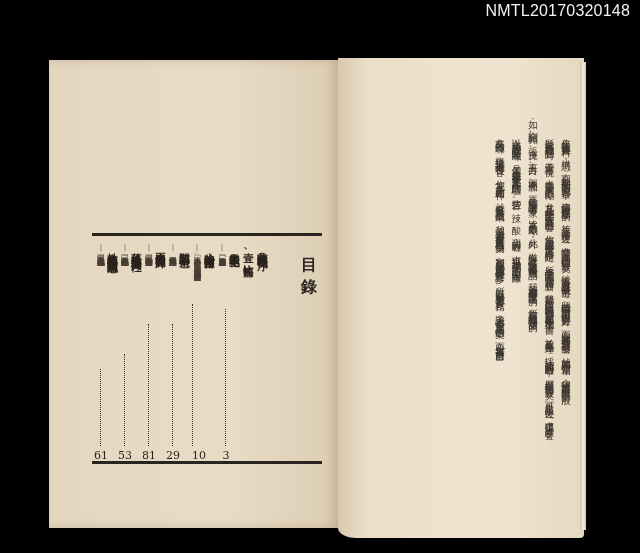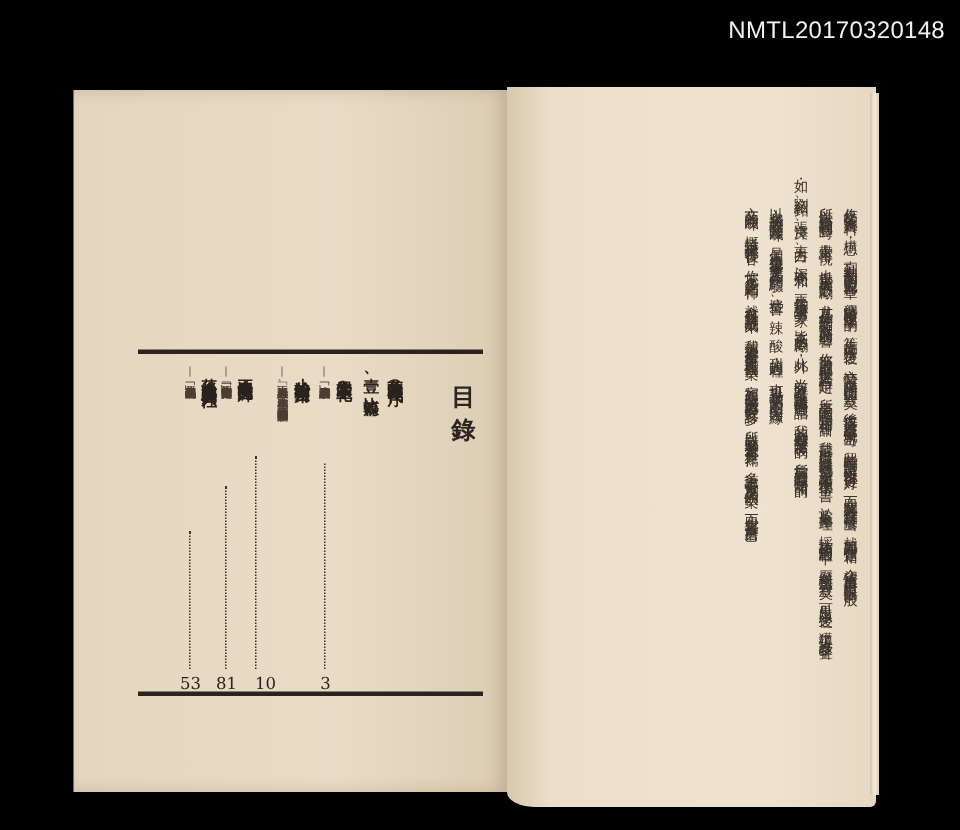--- a/index.html
+++ b/index.html
@@ -1,21 +1,21 @@
 <!DOCTYPE html>
 <html><head>
   <meta charset="utf-8">
   <style>
     html, body { margin: 0; padding: 0; }
     body {
       width: 640px; height: 553px; background: #000; position: relative; overflow: hidden;
       font-family: "DejaVu Serif", "Liberation Serif", serif;
     }
     .archive-id {
-      position: absolute; right: 10px; top: 12px; color: #f2f2f2;
+      position: absolute; right: 10px; top: 2px; color: #f2f2f2;
       font-family: "Liberation Sans", "DejaVu Sans", sans-serif; font-size: 16px; letter-spacing: 0.2px;
     }
     .page-left {
       position: absolute; left: 49px; top: 60px; width: 290px; height: 468px;
       background: linear-gradient(90deg, #e4d6bf 0%, #e9dcc6 60%, #dccdb4 100%);
       box-shadow: inset -6px 0 10px rgba(120,95,60,0.25);
     }
     .page-right {
       position: absolute; left: 338px; top: 58px; width: 246px; height: 480px;
       background: linear-gradient(90deg, #d8c8ae 0%, #ecdfca 12%, #efe3cf 70%, #e6d8c1 100%);
@@ -97,35 +97,47 @@
     <div class="toc-page" style="left:-2px;">3</div>
   </div>
 
   <div class="toc-entry" style="width:38px;">
     <div class="toc-title">小說的方言使用</div>
     <div class="toc-sub" style="height:200px;">—兼談楊青矗「工廠人」、王禎和「嫁妝一牛車」、黃春明「莎喲娜啦・再見」用語之比較</div>
     <div class="toc-leader" style="left:0px; top:60px;"></div>
     <div class="toc-page" style="left:-4px;">10</div>
   </div>
 
+  <div class="toc-entry" style="width:24px;">
+    <div class="toc-title">鄉間的小角色</div>
+    <div class="toc-sub">—黃春明與宋澤萊小說人物之比較</div>
+    <div class="toc-leader" style="left:4px; top:80px;"></div>
+    <div class="toc-page" style="left:-6px;">29</div>
+  </div>
 
   <div class="toc-entry" style="width:24px;">
     <div class="toc-title">兩造愛的光輝</div>
     <div class="toc-sub">—朱自清「背影」與王書鈞「一方陽光」之比較</div>
     <div class="toc-leader" style="left:4px; top:80px;"></div>
     <div class="toc-page" style="left:-6px;">81</div>
   </div>
 
   <div class="toc-entry" style="width:24px;">
     <div class="toc-title">落後社會中的優異人性</div>
     <div class="toc-sub">—「代馬輸卒手記」與「碎琉璃」之比較</div>
     <div class="toc-leader" style="left:4px; top:110px;"></div>
     <div class="toc-page" style="left:-6px;">53</div>
   </div>
 
+  <div class="toc-entry" style="width:24px;">
+    <div class="toc-title">社會結構變遷中的疏離感</div>
+    <div class="toc-sub">—王禎和「來春姨悲秋」與林佩芬「一九七八年春」之比較</div>
+    <div class="toc-leader" style="left:4px; top:125px;"></div>
+    <div class="toc-page" style="left:-6px;">61</div>
+  </div>
 </div>
 
 <div class="body-text">
   <p>作品從蒐集資料、構思，直到字斟句酌的完成篇章，這個階段是艱辛的，等作品寄出之後，心情又是一陣的彷徨與寂寞，後悔不該這麼早就寄出，留些時間重讀可以改得更好，而寂寞的等待作品被發出，就如同看守信箱，企望情書早日出現眼前一般。</p>
   <p>所以當作品被刊登時，帶來喜悅，也帶來最大的鼓勵，尤其是你的作品有了良好的迴響，你努力的成果被世人給肯定時，所享受的滋味一定相當甘甜。我最近出版「日據時代台灣新文學作家小傳」一書，於蒐集整理，採訪寫作的過程中，歷經艱苦與寂寞，可是出版之後，獲得了許多掌聲，如：劉紹銘、張良澤、東方白、塚本照和、王晉鈞等諸學者專家，皆來函鼓勵，此外，尚有許許多多讀者撥書的電話，我的心裏感受是溫暖的，所嘗到的滋味是甜甜的。</p>
   <p>以上我所說的文藝滋味，是個人這幾年從事文藝工作的經驗，這些苦、辣、酸、甜的過程，也可說是我個人的「文學因緣」。</p>
   <p>文藝的滋味，概括說來先苦後甘，你花下多少的精神，就會有幾許的成果，我個人覺得看書要比寫書快樂，宛如看戲比演戲者要輕鬆許多，所以我寧願多看書少寫作，多讀書去分享別人的快樂，而少寫書折磨自己。</p>
 </div>
 
 </body></html>

